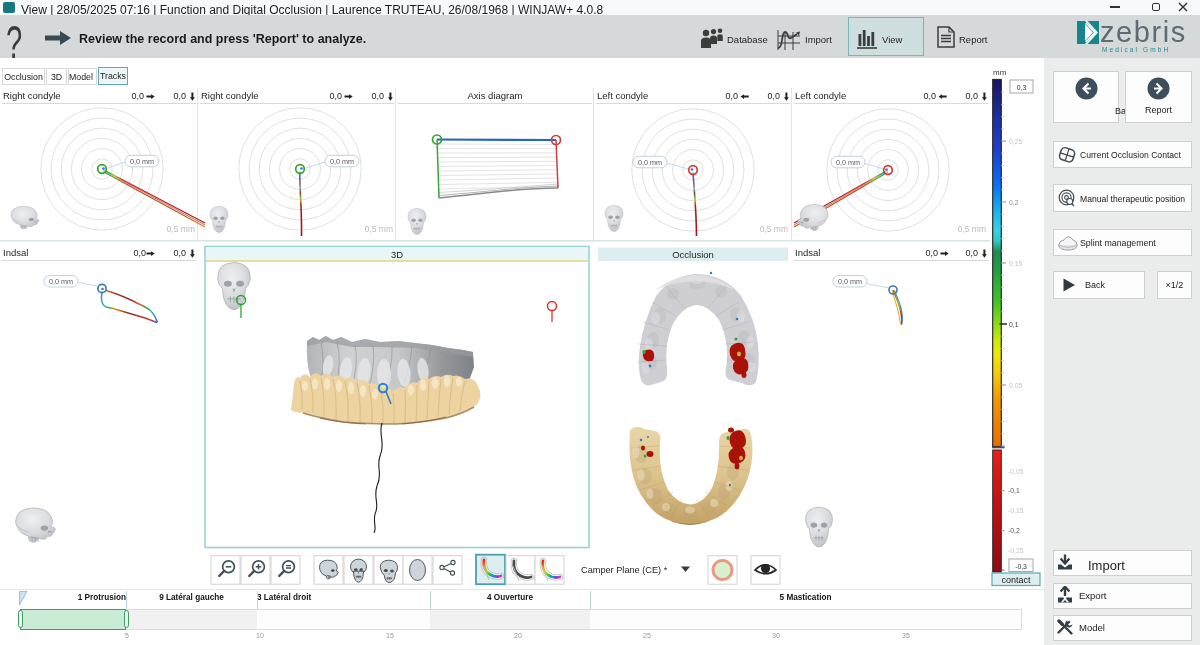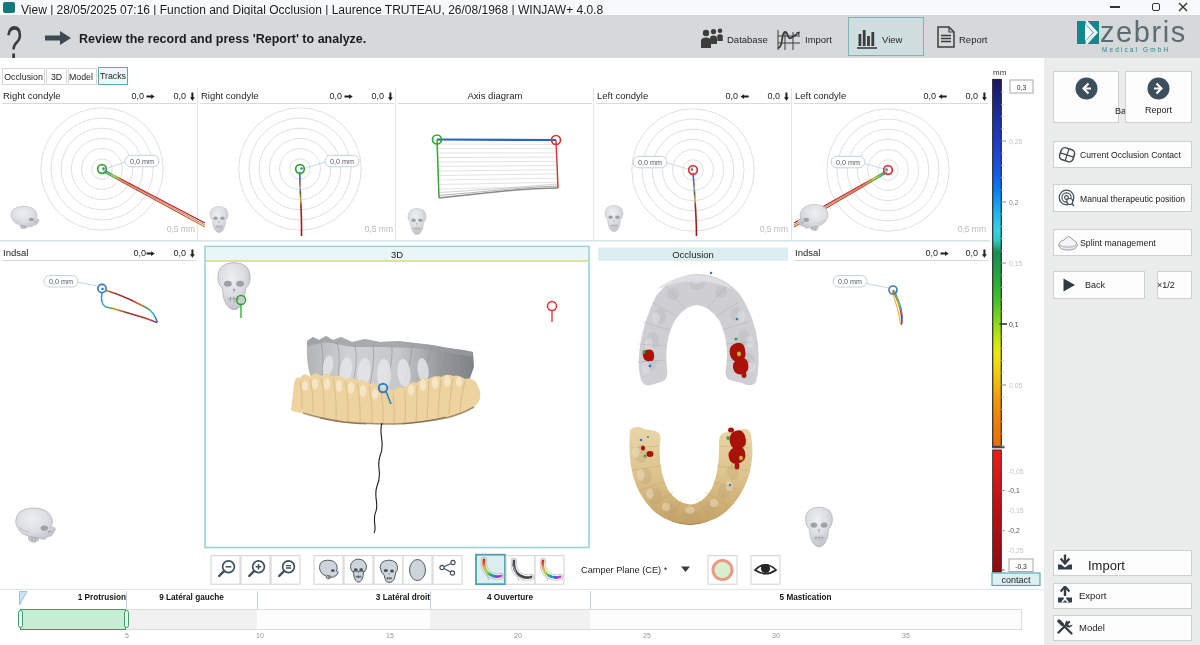--- a/index.html
+++ b/index.html
@@ -739,21 +739,21 @@
         <path d="M1,9 Q11.5,-1.5 22,9 Q11.5,16.5 1,9 Z" fill="none" stroke="#252525" stroke-width="1.7"></path>
         <circle cx="11.5" cy="7.5" r="4.6" fill="#252525"></circle>
       </g>
     </svg>
   </div>
 
   <div id="timeline">
     <div class="abs" style="left:0;top:588.5px;width:1045px;height:1px;background:#e6e6e6;"></div>
     <div class="abs" style="left:20px;top:593px;width:106px;text-align:right;font-size:8.2px;font-weight:bold;color:#151515;white-space:nowrap;">1 Protrusion</div>
     <div class="abs" style="left:126px;top:593px;width:131px;text-align:center;font-size:8.2px;font-weight:bold;color:#151515;white-space:nowrap;">9 Latéral gauche</div>
-    <div class="abs" style="left:257px;top:593px;width:173px;text-align:right;font-size:8.2px;font-weight:bold;color:#151515;white-space:nowrap;">3 Latéral droit</div>
+    <div class="abs" style="left:257px;top:593px;width:173px;text-align:left;font-size:8.2px;font-weight:bold;color:#151515;white-space:nowrap;">3 Latéral droit</div>
     <div class="abs" style="left:430px;top:593px;width:160px;text-align:center;font-size:8.2px;font-weight:bold;color:#151515;white-space:nowrap;">4 Ouverture</div>
     <div class="abs" style="left:590px;top:593px;width:431px;text-align:center;font-size:8.2px;font-weight:bold;color:#151515;white-space:nowrap;">5 Mastication</div>
     <svg class="abs" style="left:19px;top:591px;" width="10" height="15">
         <path d="M0.5,14 L0.5,0.5 L8,0.5 Z" fill="#cfe4f2" stroke="#8ab4d4" stroke-width="0.8"></path>
       </svg>
     <div class="abs" style="left:126px;top:590.5px;width:1px;height:39px;background:#bdd6e2;"></div>
     <div class="abs" style="left:257px;top:590.5px;width:1px;height:39px;background:#bdd6e2;"></div>
     <div class="abs" style="left:430px;top:590.5px;width:1px;height:39px;background:#bdd6e2;"></div>
     <div class="abs" style="left:589.5px;top:590.5px;width:1px;height:39px;background:#bdd6e2;"></div>
 
@@ -817,21 +817,21 @@
     </svg>
     <div class="abs" style="left:1080px;top:238px;font-size:8.8px;color:#222;">Splint management</div>
 
     <div class="abs" style="left:1053px;top:271px;width:92px;height:28px;background:#fdfdfd;border:1px solid #cfcfcf;"></div>
     <svg class="abs" style="left:1063px;top:278px;" width="13" height="14">
         <path d="M0.5,0.5 L12,7 L0.5,13.5 Z" fill="#2f3a42"></path>
       </svg>
     <div class="abs" style="left:1085px;top:280px;font-size:9px;color:#222;">Back</div>
 
     <div class="abs" style="left:1157px;top:271px;width:35px;height:28px;background:#fdfdfd;border:1px solid #cfcfcf;"></div>
-    <div class="abs" style="left:1157px;top:280px;width:35px;text-align:left;font-size:9px;color:#222;">×1/2</div>
+    <div class="abs" style="left:1157px;top:280px;width:35px;text-align:center;font-size:9px;color:#222;">×1/2</div>
 
     <div class="abs" style="left:1053px;top:550px;width:139px;height:26px;background:#fdfdfd;border:1px solid #cfcfcf;"></div>
     <svg class="abs" style="left:1057px;top:554px;" width="16" height="18">
       <path d="M8,0.5 L8,8" stroke="#333e46" stroke-width="2.4"></path>
       <path d="M3.6,4.5 L8,9.5 L12.4,4.5" fill="none" stroke="#333e46" stroke-width="2.2"></path>
       <path d="M1,10.5 L15,10.5 L15,15.5 L1,15.5 Z M4,10.5 L8,13.5 L12,10.5 Z" fill="#333e46" fill-rule="evenodd"></path>
     </svg>
     <div class="abs" style="left:1079px;top:557.5px;font-size:13px;color:#222;padding-left:9px;">Import</div>
 
     <div class="abs" style="left:1053px;top:582.5px;width:139px;height:26px;background:#fdfdfd;border:1px solid #cfcfcf;"></div>

